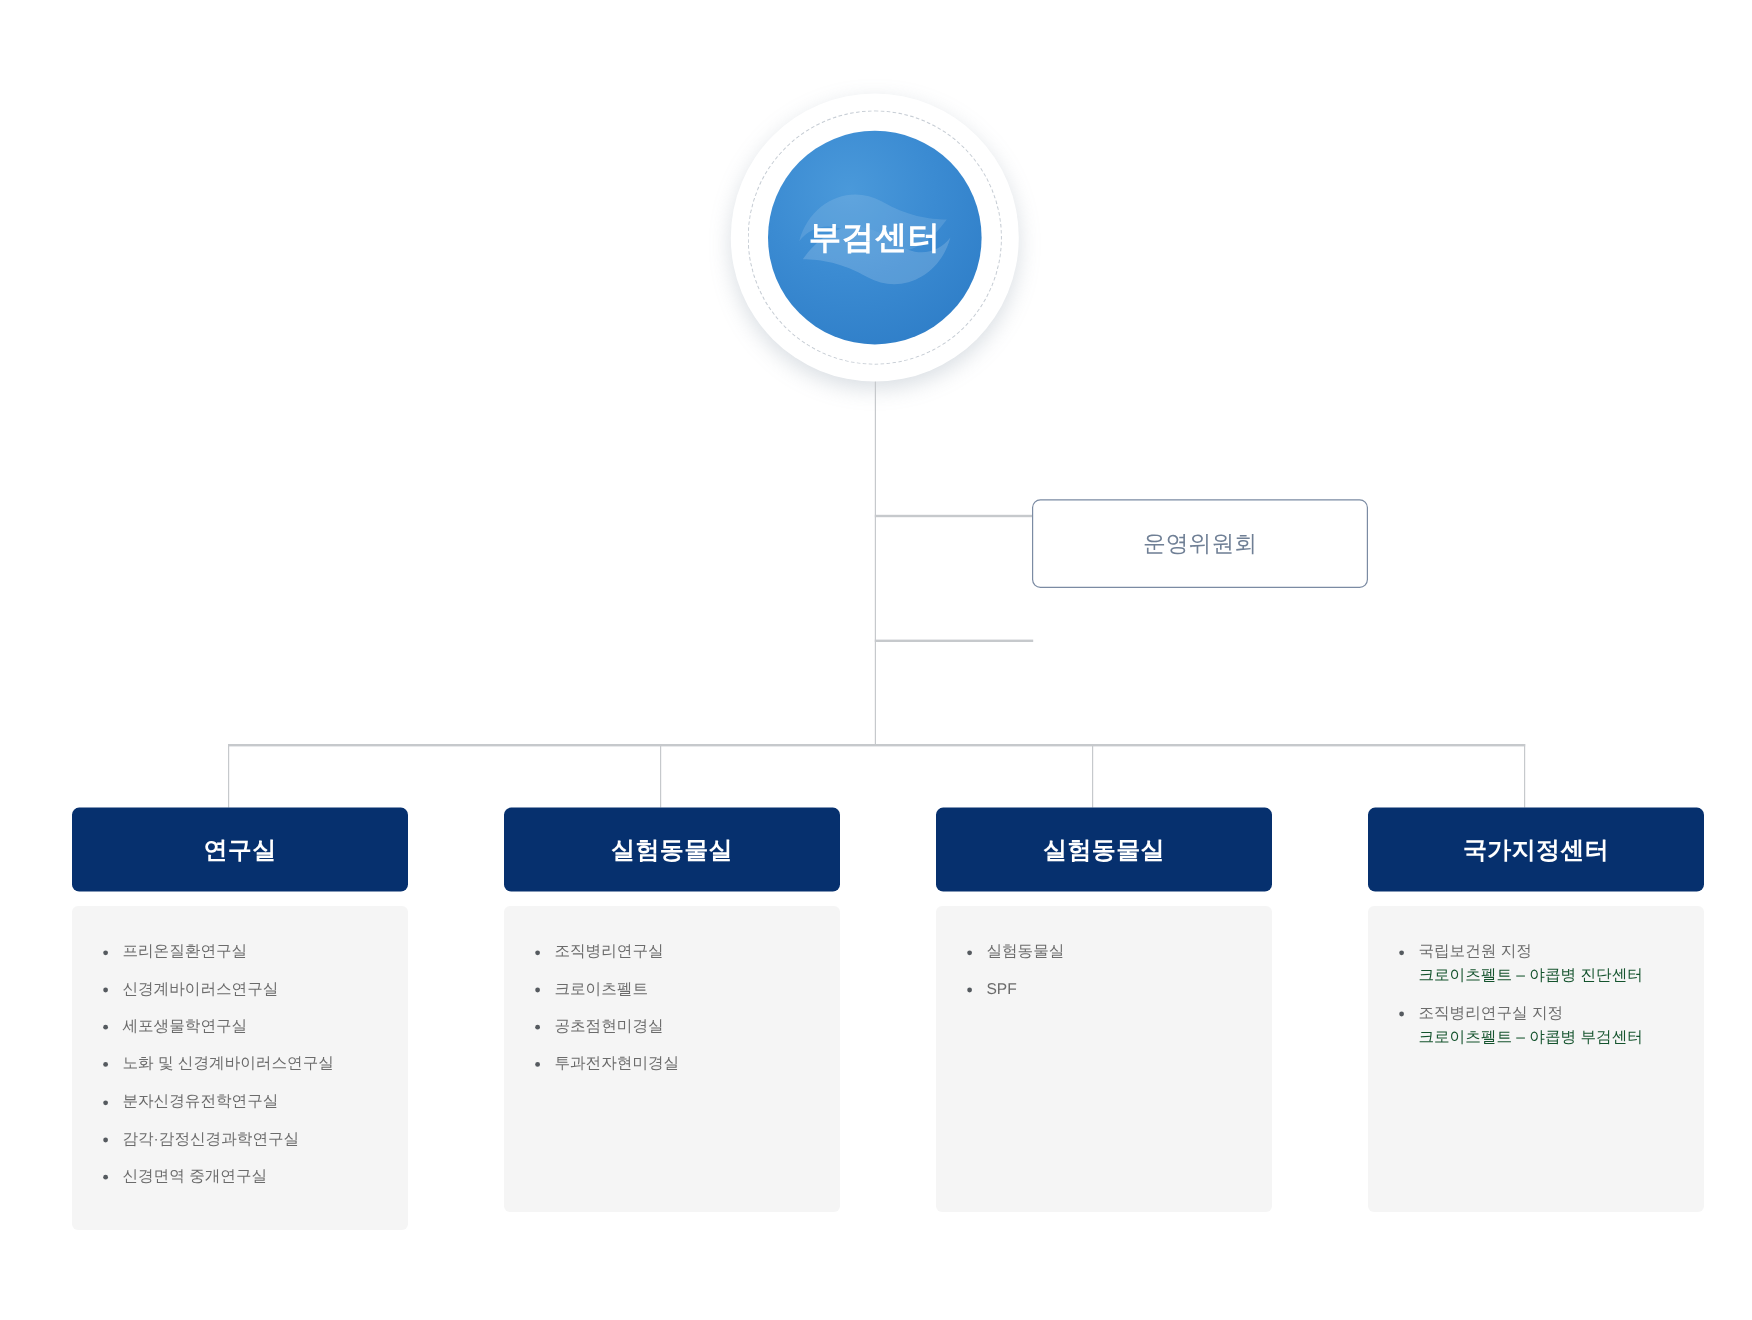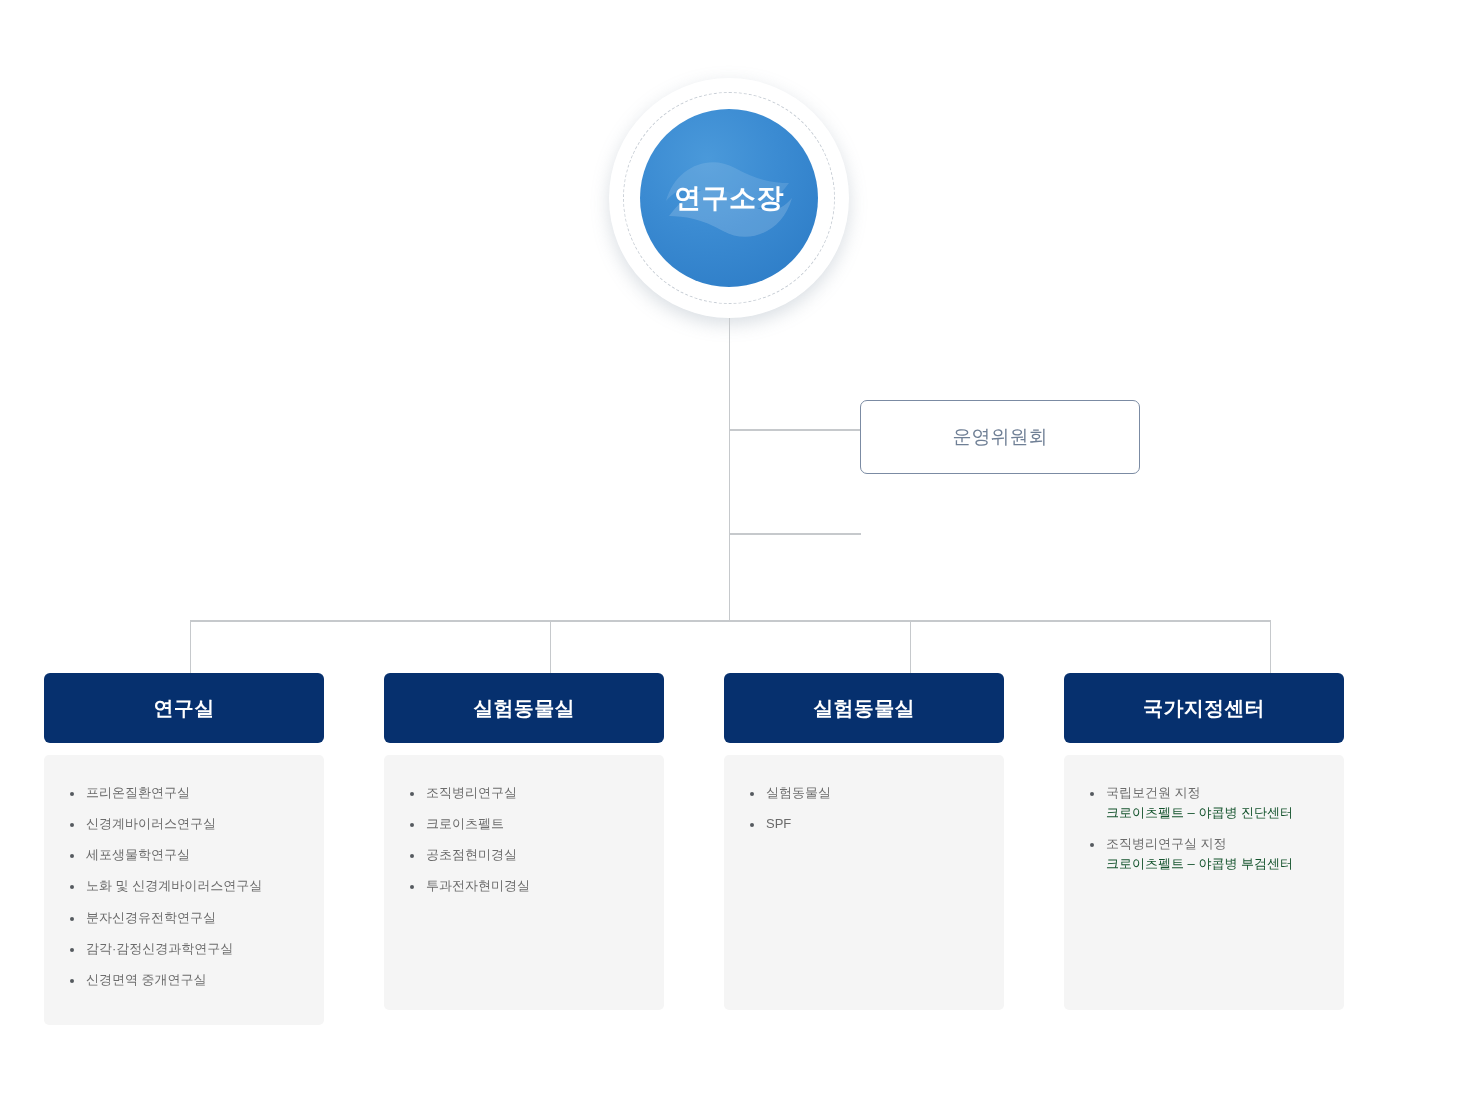--- a/index.html
+++ b/index.html
@@ -97,31 +97,32 @@
     height: 74px;
     border: 1.5px solid #7b8ba3;
     border-radius: 7px;
     background: #ffffff;
     display: flex;
     align-items: center;
     justify-content: center;
     color: #6f7f95;
     font-size: 19px;
   }
-  #side-box-1 { left: 860px; top: 400px; }
+  #side-box-1 { left: 860px; top: 416px; }
   #side-box-2 { left: 860px; top: 496px; }
 
   
   .columns {
     position: absolute;
-    left: 44px;
+    left: 60px;
     top: 673px;
     width: 1360px;
     display: flex;
-    gap: 60px;
+    gap: 80px;
+    justify-content: flex-end;
   }
   .column { width: 280px; }
 
   .col-header {
     height: 70px;
     background: #06306e;
     border-radius: 6px;
     display: flex;
     align-items: center;
     justify-content: center;
@@ -169,21 +170,21 @@
 <div id="org-chart">
 
   <div class="root-wrap">
     <div class="root-halo"></div>
     <div class="root-dash"></div>
     <div class="root-circle">
       <svg class="root-watermark" viewBox="0 0 100 100">
         <path d="M10 62 C26 40, 44 40, 60 52 C72 61, 84 60, 92 50 C86 72, 64 82, 46 72 C32 64, 20 62, 10 62 Z" fill="#ffffff"></path>
         <path d="M90 40 C74 62, 56 62, 40 50 C28 41, 16 42, 8 52 C14 30, 36 20, 54 30 C68 38, 80 40, 90 40 Z" fill="#ffffff" opacity="0.75"></path>
       </svg>
-      <span class="root-label">연구소장</span>
+      <span class="root-label">부검센터</span>
     </div>
   </div>
 
   <div class="line v-line" id="trunk-main"></div>
   <div class="line h-line" id="branch-h-1"></div>
   <div class="line h-line" id="branch-h-2"></div>
   <div class="line h-line" id="bus-horizontal"></div>
   <div class="line v-line" id="drop-col-1"></div>
   <div class="line v-line" id="drop-col-2"></div>
   <div class="line v-line" id="drop-col-3"></div>

